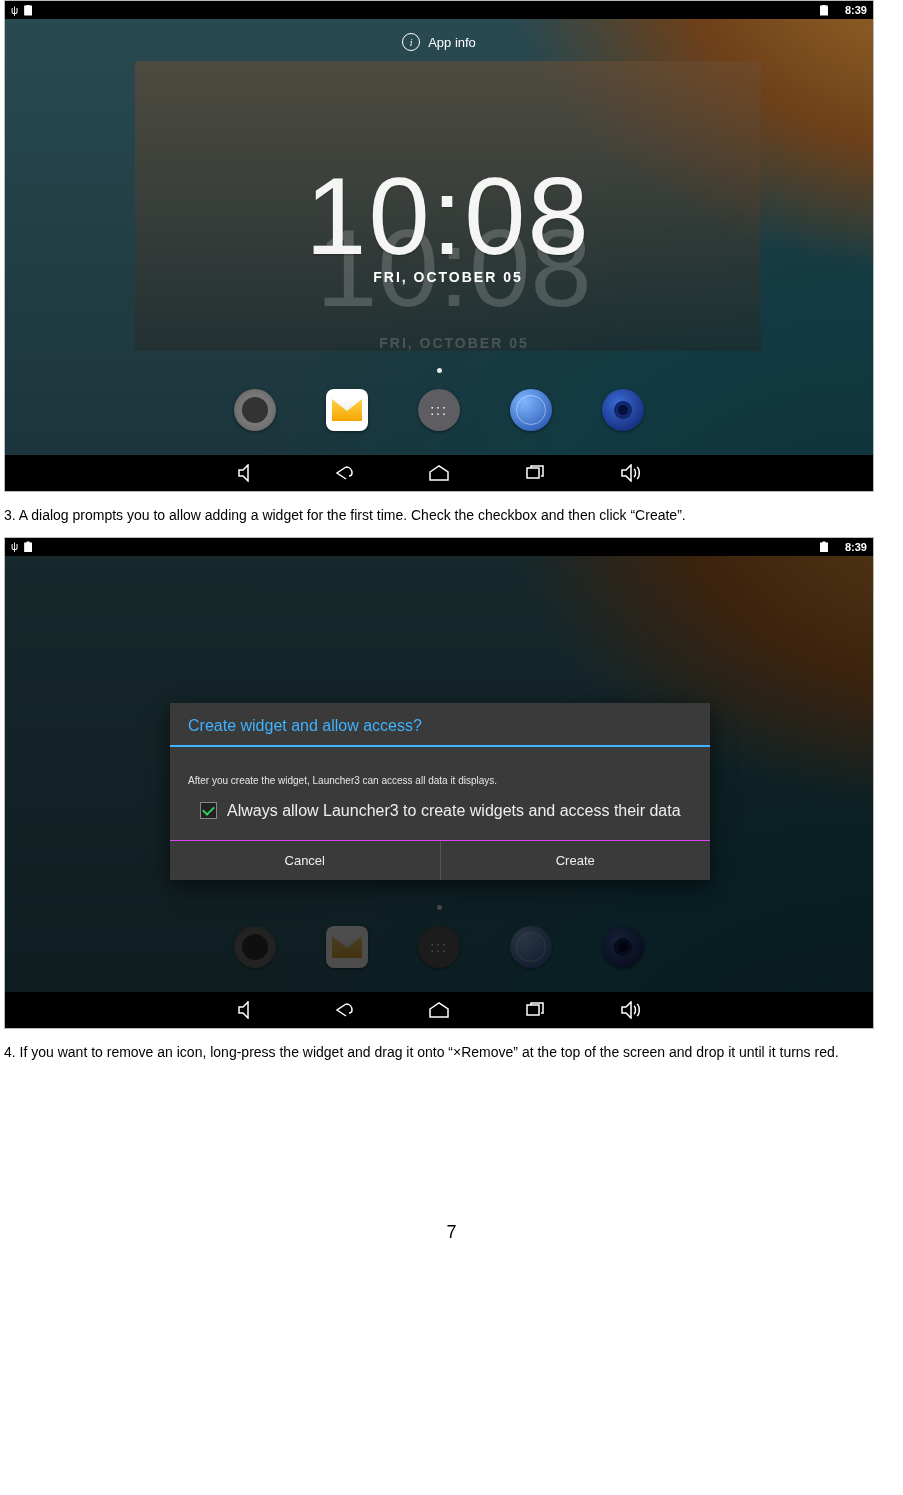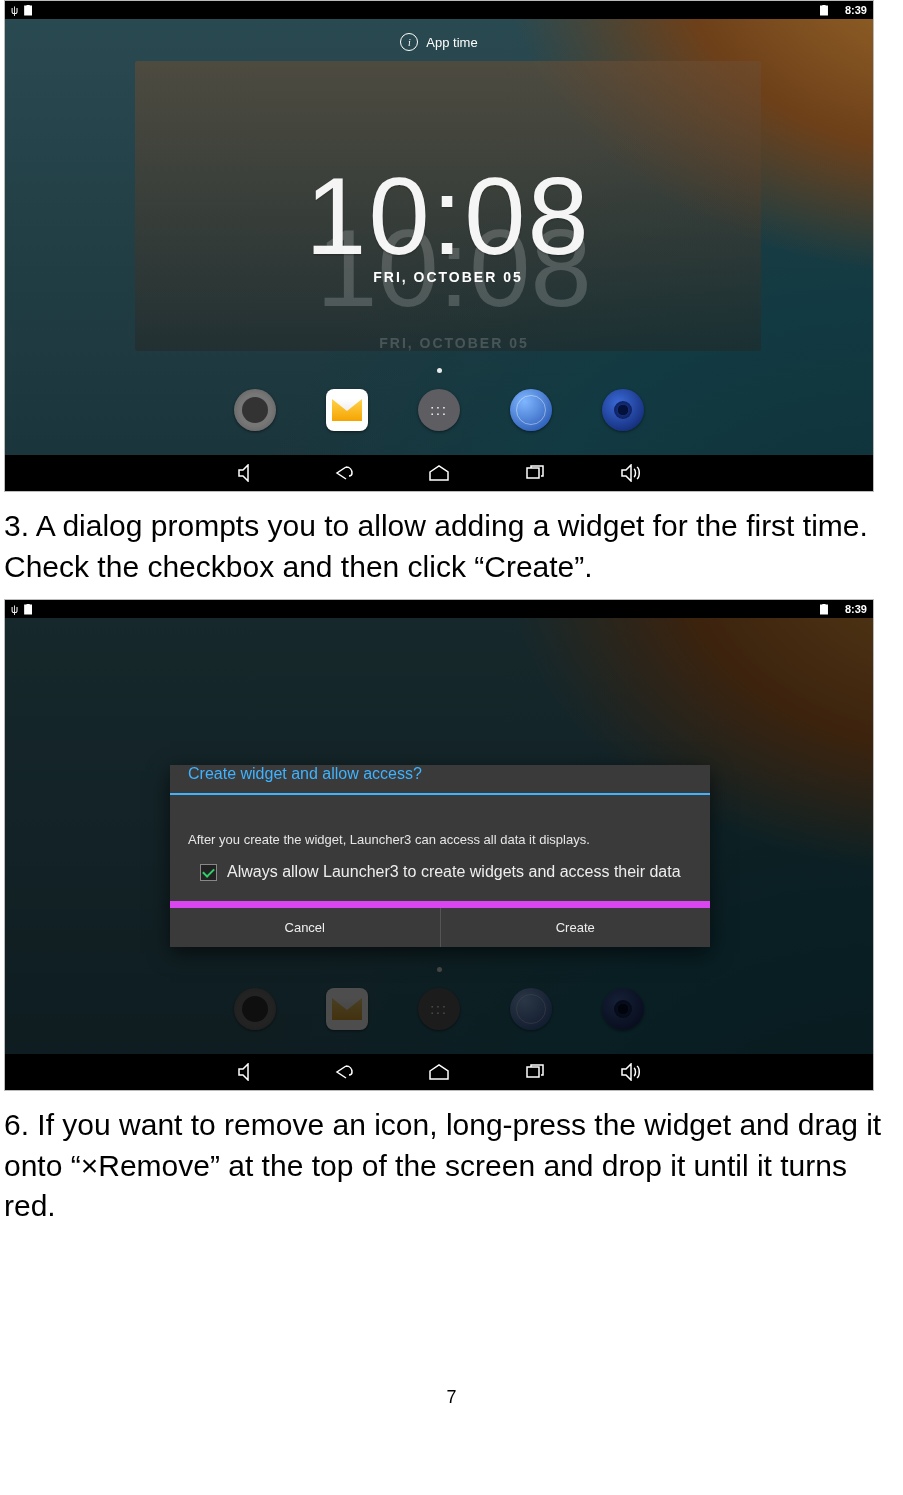--- a/index.html
+++ b/index.html
@@ -7,21 +7,21 @@
     padding: 0;
     font-family: Arial, Helvetica, sans-serif;
     background: #fff;
     width: 903px;
   }
   .page {
     width: 903px;
     padding-bottom: 40px;
   }
   .body-text {
-    font-size: 30px;
+    font-size: 14px;
     color: #000;
     line-height: 1.35;
     margin: 14px 4px 12px 4px;
   }
   .page-number {
     text-align: center;
     font-size: 18px;
     color: #000;
     margin-top: 160px;
   }
@@ -162,34 +162,34 @@
     left: 165px;
     width: 540px;
     background: #3a3a3a;
     color:#fff;
     font-size:13px;
     box-shadow: 0 6px 20px rgba(0,0,0,.6);
   }
   .dialog-title {
     color:#3fb3ff;
     font-size:16px;
-    padding: 0 18px 10px 18px;
+    padding: 14px 18px 10px 18px;
   }
   .dialog-divider { height:2px; background:#3fb3ff; margin:0;}
-  .dialog-body { padding: 0 18px 6px 18px; color:#e6e6e6; font-size:13px;margin-top:37px;}
+  .dialog-body { padding: 28px 18px 6px 18px; color:#e6e6e6; font-size:10px;}
   .dialog-check-row {
     display:flex; align-items:center; gap:10px;
     padding: 10px 18px 20px 30px;
     font-size:16px; color:#eee;
   }
   .chk {
     width:15px;height:15px;border:1px solid #888;background:#222;position:relative;flex:0 0 auto;
   }
   .chk::after{content:"";position:absolute;left:2px;top:3px;width:9px;height:5px;border-left:2px solid #2fd069;border-bottom:2px solid #2fd069;transform:rotate(-45deg);}
-  .dialog-buttons { display:flex; border-top:7px solid #d946ef;}
+  .dialog-buttons { display:flex; border-top:1px solid #d946ef;}
   .dialog-buttons .dbtn {
     flex:1; text-align:center; padding:12px 0; font-size:13px; color:#eee;
   }
   .dialog-buttons .dbtn + .dbtn { border-left:1px solid #555;text-align:center;}
 
 </style>
 </head>
 <body>
 
 <div class="page">
@@ -203,21 +203,21 @@
         <span class="battery-icon"></span>
       </div>
       <div class="status-right">
         <span class="battery-icon"></span>
         <span>8:39</span>
       </div>
     </div>
 
     <div class="app-info-pill">
       <span class="circ">i</span>
-      <span>App time</span>
+      <span>App info</span>
     </div>
 
     <div class="widget-area">
       <div class="clock-shadow">
         <span>10:08</span>
         <span class="d">FRI, OCTOBER 05</span>
       </div>
       <div class="clock-wrap">
         <div class="clock-main"><span class="thin">10:08</span></div>
         <div class="clock-date">FRI, OCTOBER 05</div>
@@ -339,16 +339,16 @@
         </div>
       <div class="nav-btn">
           <svg width="24" height="18" viewBox="0 0 24 18">
             <path d="M3 6h4l5-5v16l-5-5H3z"></path>
             <path d="M15 5c2 1 2 7 0 8M18 3c3 2 3 10 0 12"></path>
           </svg>
         </div>
     </div>
   </div>
 
-  <p class="body-text">6. If you want to remove an icon, long-press the widget and drag it onto “×Remove” at the top of the screen and drop it until it turns red.</p>
+  <p class="body-text">4. If you want to remove an icon, long-press the widget and drag it onto “×Remove” at the top of the screen and drop it until it turns red.</p>
 
   <div class="page-number">7</div>
 </div>
 
 </body></html>

